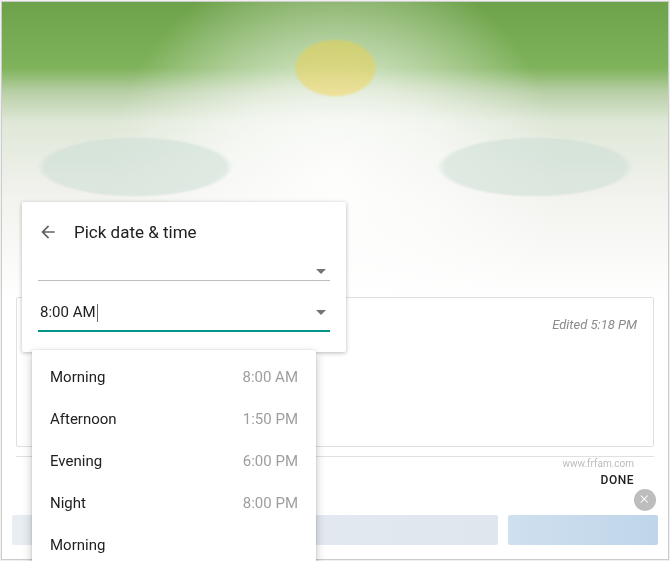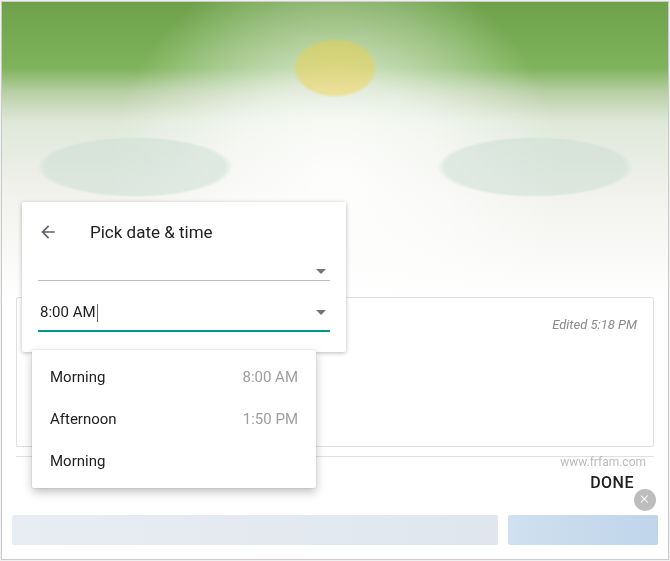--- a/index.html
+++ b/index.html
@@ -43,52 +43,52 @@
   .meta-row .edited { font-style: italic; color:#8a8a8a; }
   .ve-label { letter-spacing: 1px; font-size: 14px; font-weight: 500; color:#5a5a5a; margin-right: 220px;}
   .done-bar {
     position:absolute; left:14px; right:14px; top:454px;
     display:flex; justify-content:flex-end; align-items:center;
     padding: 16px 20px 10px 20px;
     border-top:1px solid #e0e0e0;
     background:#fff;
   }
   .done-btn {
-    font-size: 16px; font-weight: 500; letter-spacing: .5px;
+    font-size: 12px; font-weight: 500; letter-spacing: .5px;
     color: #212121;
   }
   .bottom-strip {
     position:absolute; left:10px; right:10px; bottom:10px; height:38px;
     display:flex; align-items:center; gap:10px;
   }
   .strip-seg { flex:1; height:30px; border-radius:2px; }
   .seg-a { background: linear-gradient(90deg,#e8edf2,#dfe6ee); }
   .seg-b { background: linear-gradient(90deg,#cfe0ef,#bfd5ea); max-width:150px;}
   .close-circle {
     position:absolute; right:12px; bottom:48px;
     width:22px; height:22px; border-radius:50%;
     background:#bdbdbd; display:flex; align-items:center; justify-content:center;
     color:#fff; font-size:14px;
   }
   .watermark {
-    position:absolute; right:22px; bottom:90px; font-size:12px; color:#bcbcbc;
+    position:absolute; right:34px; bottom:90px; font-size:10px; color:#bcbcbc;
   }
 
   
   .picker {
     position:absolute;
     left: 20px; top: 200px;
     width: 324px;
     background:#fff;
     box-shadow: 0 1px 4px rgba(0,0,0,.28);
     border-radius: 2px;
     padding: 16px 10px 6px 10px;
   }
   .picker-head {
-    display:flex; align-items:center; gap:32px;
+    display:flex; align-items:center; gap:16px;
     padding: 4px 6px 14px 6px;
   }
   .back-icon svg { width:20px; height:20px; display:block; }
   .picker-title { font-size:17px; color:#212121; }
   .field {
     position:relative;
     margin: 8px 6px 14px 6px;
     border-bottom: 1px solid #bdbdbd;
     padding: 8px 24px 8px 2px;
     font-size:15px; color:#212121;
@@ -184,18 +184,26 @@
   <div class="menu">
     <div class="menu-item">
       <span class="lbl">Morning</span>
       <span class="val">8:00 AM</span>
     </div>
     <div class="menu-item">
       <span class="lbl">Afternoon</span>
       <span class="val">1:50 PM</span>
     </div>
     <div class="menu-item">
+      <span class="lbl">Evening</span>
+      <span class="val">6:00 PM</span>
+    </div>
+    <div class="menu-item">
+      <span class="lbl">Night</span>
+      <span class="val">8:00 PM</span>
+    </div>
+    <div class="menu-item">
       <span class="lbl">Morning</span>
       <span class="val"></span>
     </div>
   </div>
 
 </div>
 
 </body></html>

